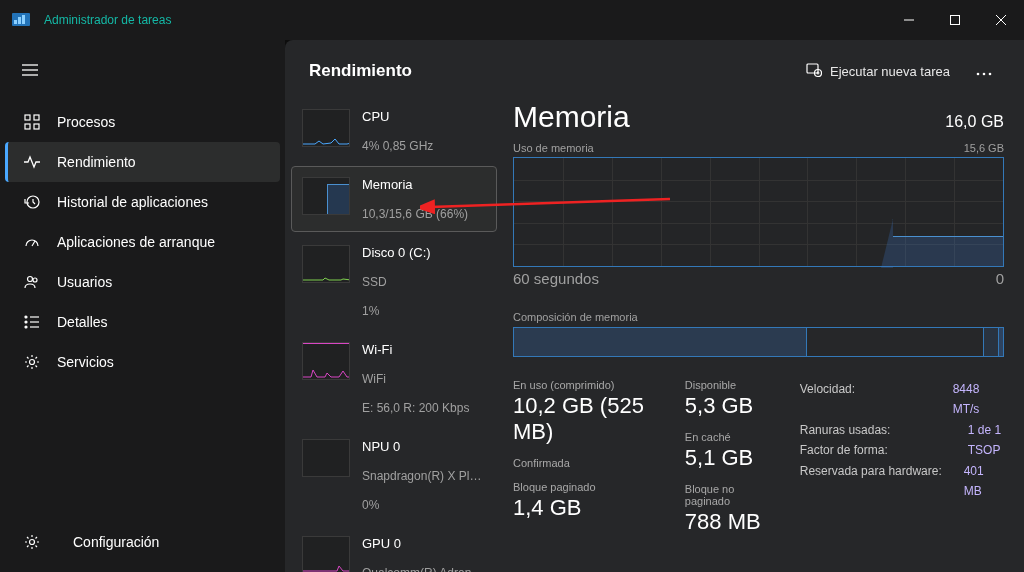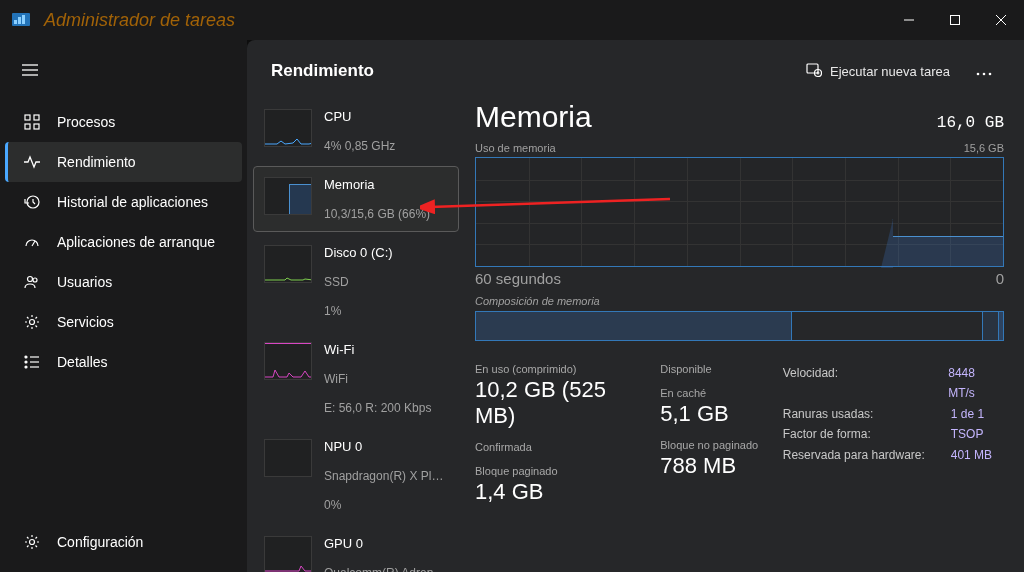--- a/index.html
+++ b/index.html
@@ -1,26 +1,26 @@
 <!DOCTYPE html>
 <html><head>
 <meta charset="utf-8">
 <style>
 * { margin: 0; padding: 0; box-sizing: border-box; font-family: 'Segoe UI', Tahoma, sans-serif; }
 body { background: #0d0d0d; width: 1024px; height: 572px; overflow: hidden; color: #fff; }
 
 .titlebar { height: 40px; background: #1a1a1b; display: flex; align-items: center; padding: 0 0 0 12px; }
 .titlebar .app-icon { width: 18px; height: 18px; margin-right: 14px; }
-.titlebar .title { font-size: 18px; color: #a16207; flex: 1; font-style: italic; }
+.titlebar .title { font-size: 12px; color: #14b8a6; flex: 1; }
 .window-controls { display: flex; height: 100%; }
 .window-btn { width: 46px; height: 40px; display: flex; align-items: center; justify-content: center; color: #fff; }
 
 .app-body { display: flex; height: calc(100% - 40px); }
 
-.sidebar { width: 247px; background: #1a1a1b; display: flex; flex-direction: column; padding-top: 12px; }
+.sidebar { width: 285px; background: #1a1a1b; display: flex; flex-direction: column; padding-top: 12px; }
 .hamburger { padding: 10px 22px; margin-bottom: 12px; }
 .nav-item { display: flex; align-items: center; padding: 11px 20px; font-size: 14px; color: #fff; position: relative; border-left: 3px solid transparent; }
 .nav-item.active { background: #2c2d2d; border-left: 3px solid #4aa8ff; border-radius: 4px; margin: 0 5px; padding-left: 15px;}
 .nav-item .nav-icon { width: 18px; height: 18px; margin-right: 16px; display: flex; align-items: center; justify-content: center; flex-shrink: 0; }
 .sidebar-spacer { flex: 1; }
 
 .main { flex: 1; background: #262729; display: flex; flex-direction: column; border-top-left-radius: 8px; overflow: hidden; }
 
 .header { display: flex; align-items: center; padding: 18px 24px 12px 24px; }
 .header-title { font-size: 17px; font-weight: 600; flex: 1; }
@@ -34,21 +34,21 @@
 .perf-item { display: flex; padding: 10px 10px; border-radius: 4px; margin-bottom: 2px; border: 1px solid transparent; }
 .perf-item.selected { border: 1px solid #5a5a5a; border-radius: 4px; background: #2c2d2d; }
 .thumb { width: 48px; height: 38px; border: 1px solid #3a3a3a; background: #202122; position: relative; flex-shrink: 0; overflow: hidden; }
 .perf-text { margin-left: 12px; display: flex; flex-direction: column; justify-content: center; overflow: hidden; gap: 15px; }
 .perf-name { font-size: 13px; color: #fff; white-space: nowrap; }
 .perf-stat { font-size: 12px; color: #a0a0a0; white-space: nowrap; overflow: hidden; text-overflow: ellipsis; }
 
 .detail { flex: 1; padding: 4px 20px 10px 10px; overflow: hidden; position: relative; }
 .detail-head { display: flex; align-items: baseline; justify-content: space-between; }
 .detail-title { font-size: 30px; font-weight: 400; }
-.detail-total { font-size: 16px; font-family: Liberation Mono, monospace; }
+.detail-total { font-size: 16px; }
 .graph-label { font-size: 11px; color: #a0a0a0; display: flex; justify-content: space-between; margin-top: 8px; }
 .graph { height: 110px; border: 1px solid #3378b8; background: #242527; position: relative; margin-top: 3px; }
 .graph-grid { position: absolute; inset: 0; }
 .gline { position: absolute; background: #333; }
 .gv { width: 1px; height: 100%; top: 0; }
 .gh { height: 1px; width: 100%; left: 0; }
 .mem-fill { position: absolute; right: 0; bottom: 0; width: 110px; height: 30px; background: rgba(60,120,200,0.25); border-top: 1px solid #4a90d0; }
 .mem-fill::before { content:""; position:absolute; left:-12px; top:-18px; width:12px; height:48px; background: rgba(60,120,200,0.25); border-top: 1px solid #4a90d0; clip-path: polygon(0 100%, 100% 0, 100% 100%); }
 .graph-xlabel { font-size: 15px; color: #a0a0a0; display: flex; justify-content: space-between; margin-top: 3px; }
 
@@ -162,44 +162,44 @@
           <svg width="16" height="16" viewBox="0 0 16 16" stroke="#fff" fill="none" stroke-width="1.2">
             <circle cx="6" cy="5" r="2.5"></circle>
             <circle cx="11" cy="6" r="2"></circle>
             <path d="M1 14c0-3 2-4 5-4s5 1 5 4"></path>
           </svg>
         </span>
       <span>Usuarios</span>
     </div>
     <div class="nav-item">
       <span class="nav-icon">
-          <svg width="16" height="16" viewBox="0 0 16 16" stroke="#fff" fill="none" stroke-width="1.2">
-            <circle cx="8" cy="8" r="2.5"></circle>
-            <path d="M8 1v2M8 13v2M1 8h2M13 8h2M3 3l1.5 1.5M11.5 11.5L13 13M13 3l-1.5 1.5M4.5 11.5L3 13"></path>
-          </svg>
-        </span>
-      <span>Servicios</span>
-    </div>
-    <div class="nav-item">
-      <span class="nav-icon">
           <svg width="16" height="16" viewBox="0 0 16 16" stroke="#fff" fill="#fff" stroke-width="1.2">
             <circle cx="2" cy="3" r="1"></circle>
             <circle cx="2" cy="8" r="1"></circle>
             <circle cx="2" cy="13" r="1"></circle>
             <line x1="6" y1="3" x2="15" y2="3"></line>
             <line x1="6" y1="8" x2="15" y2="8"></line>
             <line x1="6" y1="13" x2="15" y2="13"></line>
           </svg>
         </span>
       <span>Detalles</span>
     </div>
+    <div class="nav-item">
+      <span class="nav-icon">
+          <svg width="16" height="16" viewBox="0 0 16 16" stroke="#fff" fill="none" stroke-width="1.2">
+            <circle cx="8" cy="8" r="2.5"></circle>
+            <path d="M8 1v2M8 13v2M1 8h2M13 8h2M3 3l1.5 1.5M11.5 11.5L13 13M13 3l-1.5 1.5M4.5 11.5L3 13"></path>
+          </svg>
+        </span>
+      <span>Servicios</span>
+    </div>
 
     <div class="sidebar-spacer"></div>
 
-    <div class="nav-item" style="margin-bottom:10px;">
+    <div class="nav-item" style="margin-bottom:10px;gap:16px;">
       <span class="nav-icon">
           <svg width="16" height="16" viewBox="0 0 16 16" stroke="#fff" fill="none" stroke-width="1.2">
             <circle cx="8" cy="8" r="2.5"></circle>
             <path d="M8 1v2M8 13v2M1 8h2M13 8h2M3 3l1.5 1.5M11.5 11.5L13 13M13 3l-1.5 1.5M4.5 11.5L3 13"></path>
           </svg>
         </span>
       <span>Configuración</span>
     </div>
   </div>
 
@@ -326,21 +326,21 @@
               <div class="gline gh" style="top:60%"></div>
               <div class="gline gh" style="top:80%"></div>
           </div>
           <div class="mem-fill"></div>
         </div>
         <div class="graph-xlabel">
           <span>60 segundos</span>
           <span>0</span>
         </div>
 
-        <div class="graph-label" style="margin-top:8px;font-style:italic;">
+        <div class="graph-label" style="margin-top:24px;">
           <span>Composición de memoria</span>
         </div>
         <div class="comp-bar">
           <div class="comp-seg1"></div>
             <div class="comp-seg2"></div>
             <div class="comp-seg3"></div>
             <div class="comp-seg4"></div>
         </div>
 
         <div class="stats">
@@ -353,20 +353,21 @@
               <div class="stat-label">Confirmada</div>
             </div>
             <div class="stat-block">
               <div class="stat-label">Bloque paginado</div>
               <div class="stat-value">1,4 GB</div>
             </div>
           </div>
           <div class="stats-col" style="width:100px;">
             <div class="stat-block">
               <div class="stat-label">Disponible</div>
+              <div class="stat-value">5,3 GB</div>
             </div>
             <div class="stat-block">
               <div class="stat-label">En caché</div>
               <div class="stat-value">5,1 GB</div>
             </div>
             <div class="stat-block">
               <div class="stat-label">Bloque no paginado</div>
               <div class="stat-value">788 MB</div>
             </div>
           </div>

